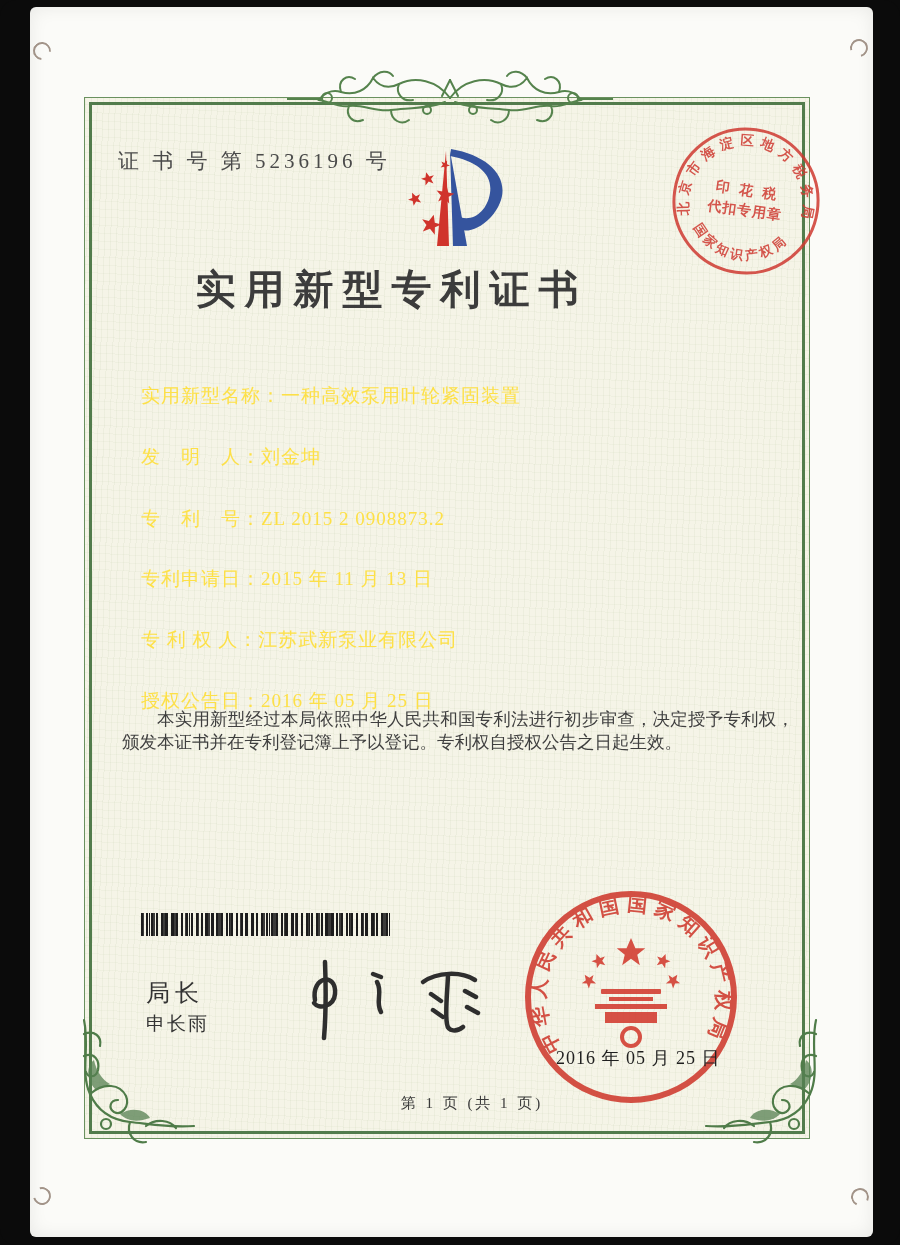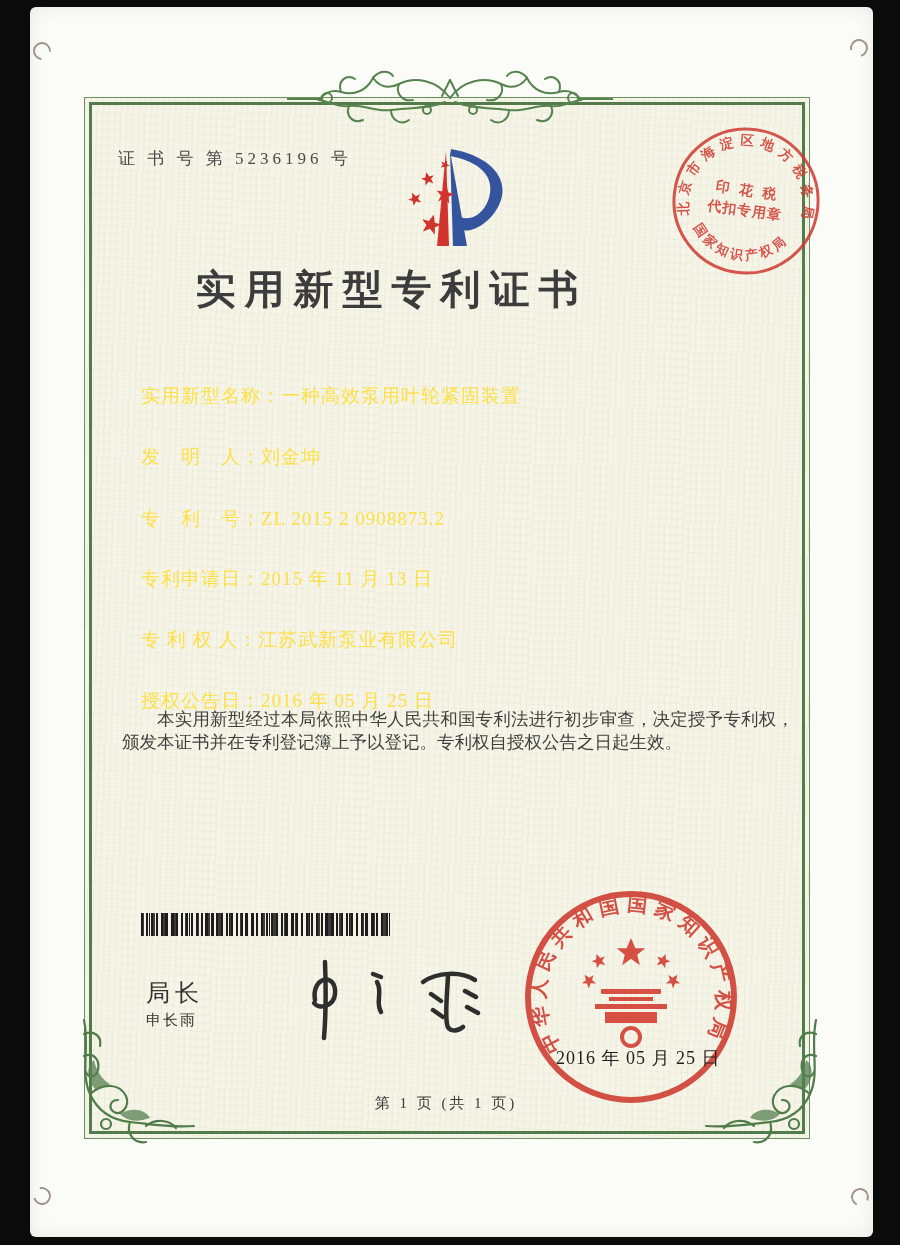--- a/index.html
+++ b/index.html
@@ -18,43 +18,43 @@
          border:1.5px solid #6a915f;
          background-color:#f5f4e7;
          background-image:
            repeating-linear-gradient(92deg, rgba(140,165,110,.08) 0 1px, transparent 1px 6px),
            repeating-linear-gradient(3deg,  rgba(140,165,110,.06) 0 1px, transparent 1px 8px);}
   .frame::after{content:"";position:absolute;inset:4px;border:3px solid #527c4c;}
   svg.orn{position:absolute;z-index:3;}
   .orn-top{left:287px;top:68px;}
   .orn-bl{left:76px;top:1018px;}
   .orn-br{left:704px;top:1018px;transform:scale(-1,1);}
-  .cert-no{position:absolute;left:118px;top:147px;font-size:17px;letter-spacing:4px;
+  .cert-no{position:absolute;left:118px;top:147px;font-size:21px;letter-spacing:4px;
            color:#4a4a4a;z-index:4;}
   .logo{position:absolute;left:385px;top:133px;z-index:4;}
   .tax-stamp{position:absolute;left:664px;top:119px;z-index:6;opacity:.85;transform:rotate(8deg);}
   .title{position:absolute;left:84px;top:262px;width:615px;text-align:center;
          font-size:40px;font-weight:700;letter-spacing:9px;color:#3c3c3c;z-index:4;}
   .field{position:absolute;left:141px;font-size:19px;color:#fde047;letter-spacing:1px;z-index:4;white-space:nowrap;}
   .paras{position:absolute;left:122px;top:708px;width:672px;z-index:4;}
   .paras p{margin:0;font-size:17.5px;line-height:23px;color:#3f3f3f;
            text-indent:2em;text-align:justify;}
   .barcode{position:absolute;left:141px;top:913px;width:249px;height:23px;z-index:4;
            background-image:
              repeating-linear-gradient(90deg,#1c1c1c 0 2px,transparent 2px 5px),
              repeating-linear-gradient(90deg,#1c1c1c 0 1px,transparent 1px 8px),
              repeating-linear-gradient(90deg,rgba(28,28,28,.85) 0 3px,transparent 3px 11px);}
   .signer-title{position:absolute;left:146px;top:977px;font-size:24px;letter-spacing:5px;color:#333;z-index:4;}
-  .signer-name{position:absolute;left:146px;top:1011px;font-size:15px;letter-spacing:2px;color:#333;z-index:4;}
+  .signer-name{position:absolute;left:146px;top:1011px;font-size:19px;letter-spacing:2px;color:#333;z-index:4;}
   .signature{position:absolute;left:285px;top:948px;z-index:5;}
   .big-seal{position:absolute;left:511px;top:877px;z-index:5;opacity:.88;}
   .seal-date{position:absolute;left:556px;top:1046px;font-size:18px;color:#1f1f1f;
              letter-spacing:1px;z-index:6;white-space:nowrap;}
   .footer{position:absolute;left:84px;top:1094px;width:724px;text-align:center;
-          font-size:15px;letter-spacing:3px;color:#3a3a3a;z-index:4;}
+          font-size:15px;letter-spacing:3px;color:#3a3a3a;z-index:4;padding-left:26px;}
 </style>
 </head>
 <body>
 
 <div class="photo-edge"></div>
 <div class="sheet"></div>
 
 <span class="ring tl"></span>
 <span class="ring tr"></span>
 <span class="ring bl"></span>

